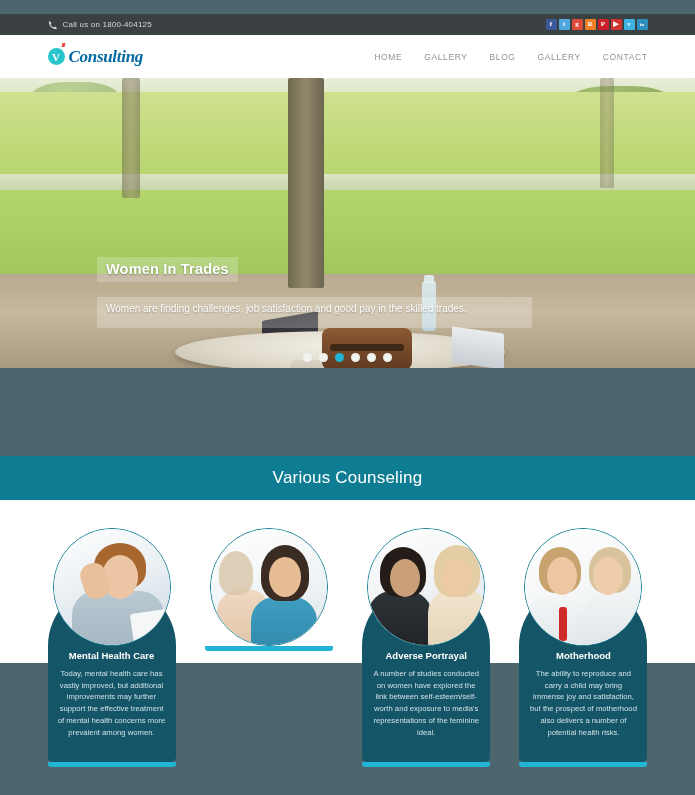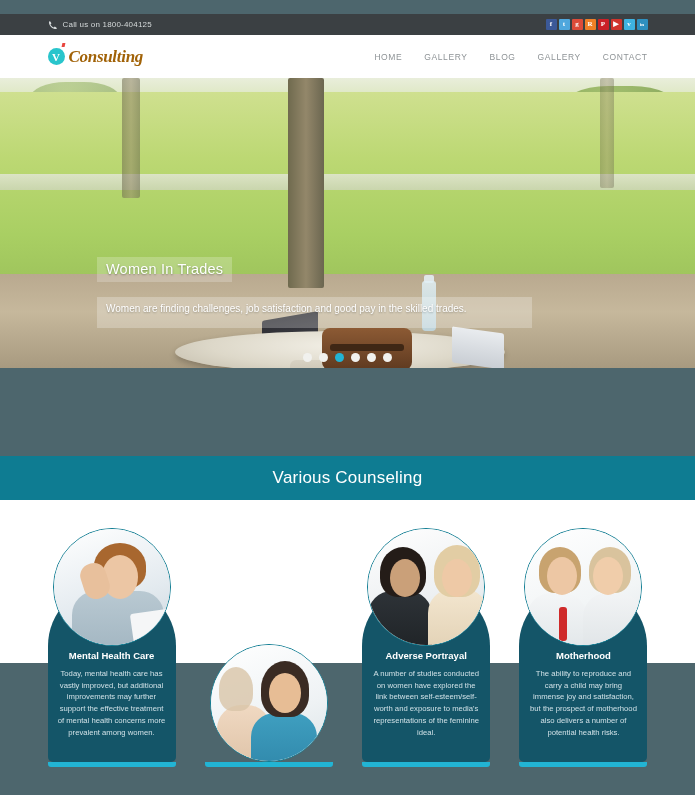--- a/index.html
+++ b/index.html
@@ -46,21 +46,21 @@
   .logo-mark {
     width: 17px; height: 17px; border-radius: 50%;
     background: #29c5cc; color: #fff;
     display: flex; align-items: center; justify-content: center;
     font-size: 11px; font-weight: bold; font-family: "Liberation Serif", serif;
     position: relative;
   }
   .logo-text {
     font-family: "Liberation Serif", serif;
     font-size: 17px; font-style: italic; font-weight: bold;
-    color: #a16207; letter-spacing: -.3px;
+    color: #0369a1; letter-spacing: -.3px;
   }
   .logo-dot {
     position: absolute; width: 3px; height: 4px; background: #e8463f;
     left: 62px; top: 8px; transform: skewX(-12deg);
   }
   .nav { display: flex; gap: 22px; }
   .nav-item {
     font-size: 8.5px; color: #8e9396; letter-spacing: .6px;
     cursor: pointer; text-decoration: none;
   }
@@ -131,21 +131,21 @@
   .bottle {
     position: absolute; left: 422px; top: 203px; width: 14px; height: 50px;
     background: linear-gradient(180deg,rgba(225,240,245,.85),rgba(190,215,225,.9));
     border-radius: 3px 3px 4px 4px;
   }
   .bottle-cap { position:absolute; left: 424px; top: 197px; width: 10px; height: 8px; background:#dfe6e8; border-radius:2px; }
 
   .hero-caption { position: absolute; left: 97px; top: 179px; width: 435px; }
   .caption-title {
     display: inline-block; background: rgba(255,255,255,.22);
-    color: #fff; font-size: 14.5px; font-weight: normal;
+    color: #fff; font-size: 14.5px; font-weight: bold;
     padding: 4px 9px 5px 9px; letter-spacing: .2px;
     text-shadow: 0 1px 2px rgba(0,0,0,.35);
   }
   .caption-sub {
     margin-top: 15px; background: rgba(255,255,255,.25);
     color: #fff; font-size: 10px; padding: 6px 9px 14px 9px;
     text-shadow: 0 1px 2px rgba(0,0,0,.3);
   }
 
   .dots {
@@ -171,21 +171,21 @@
   }
   .banner h3 { color: #fff; font-size: 17px; font-weight: normal; letter-spacing: .2px; }
 
   
   .cards {
     position: absolute; top: 500px; left: 0; right: 0; bottom: 37px;
     background: #fff;
   }
   .cards-inner {
     width: 600px; margin: 0 auto; padding-top: 28px;
-    display: flex; justify-content: space-between; align-items: flex-end;
+    display: flex; justify-content: space-between;
   }
   .card { width: 128px; position: relative; }
   .card-photo-wrap {
     width: 118px; height: 118px; margin: 0 auto;
     border-radius: 50%; border: 1px solid #0e7c92;
     overflow: hidden; position: relative; background: #eef2f4; z-index: 2;
   }
   .ph { position: absolute; inset: 0; }
   .ph-bg { position: absolute; inset: 0; background: linear-gradient(160deg,#ffffff 0%,#e9eef2 55%,#d5dde3 100%); }
   .ph-head { position: absolute; border-radius: 50%; }

